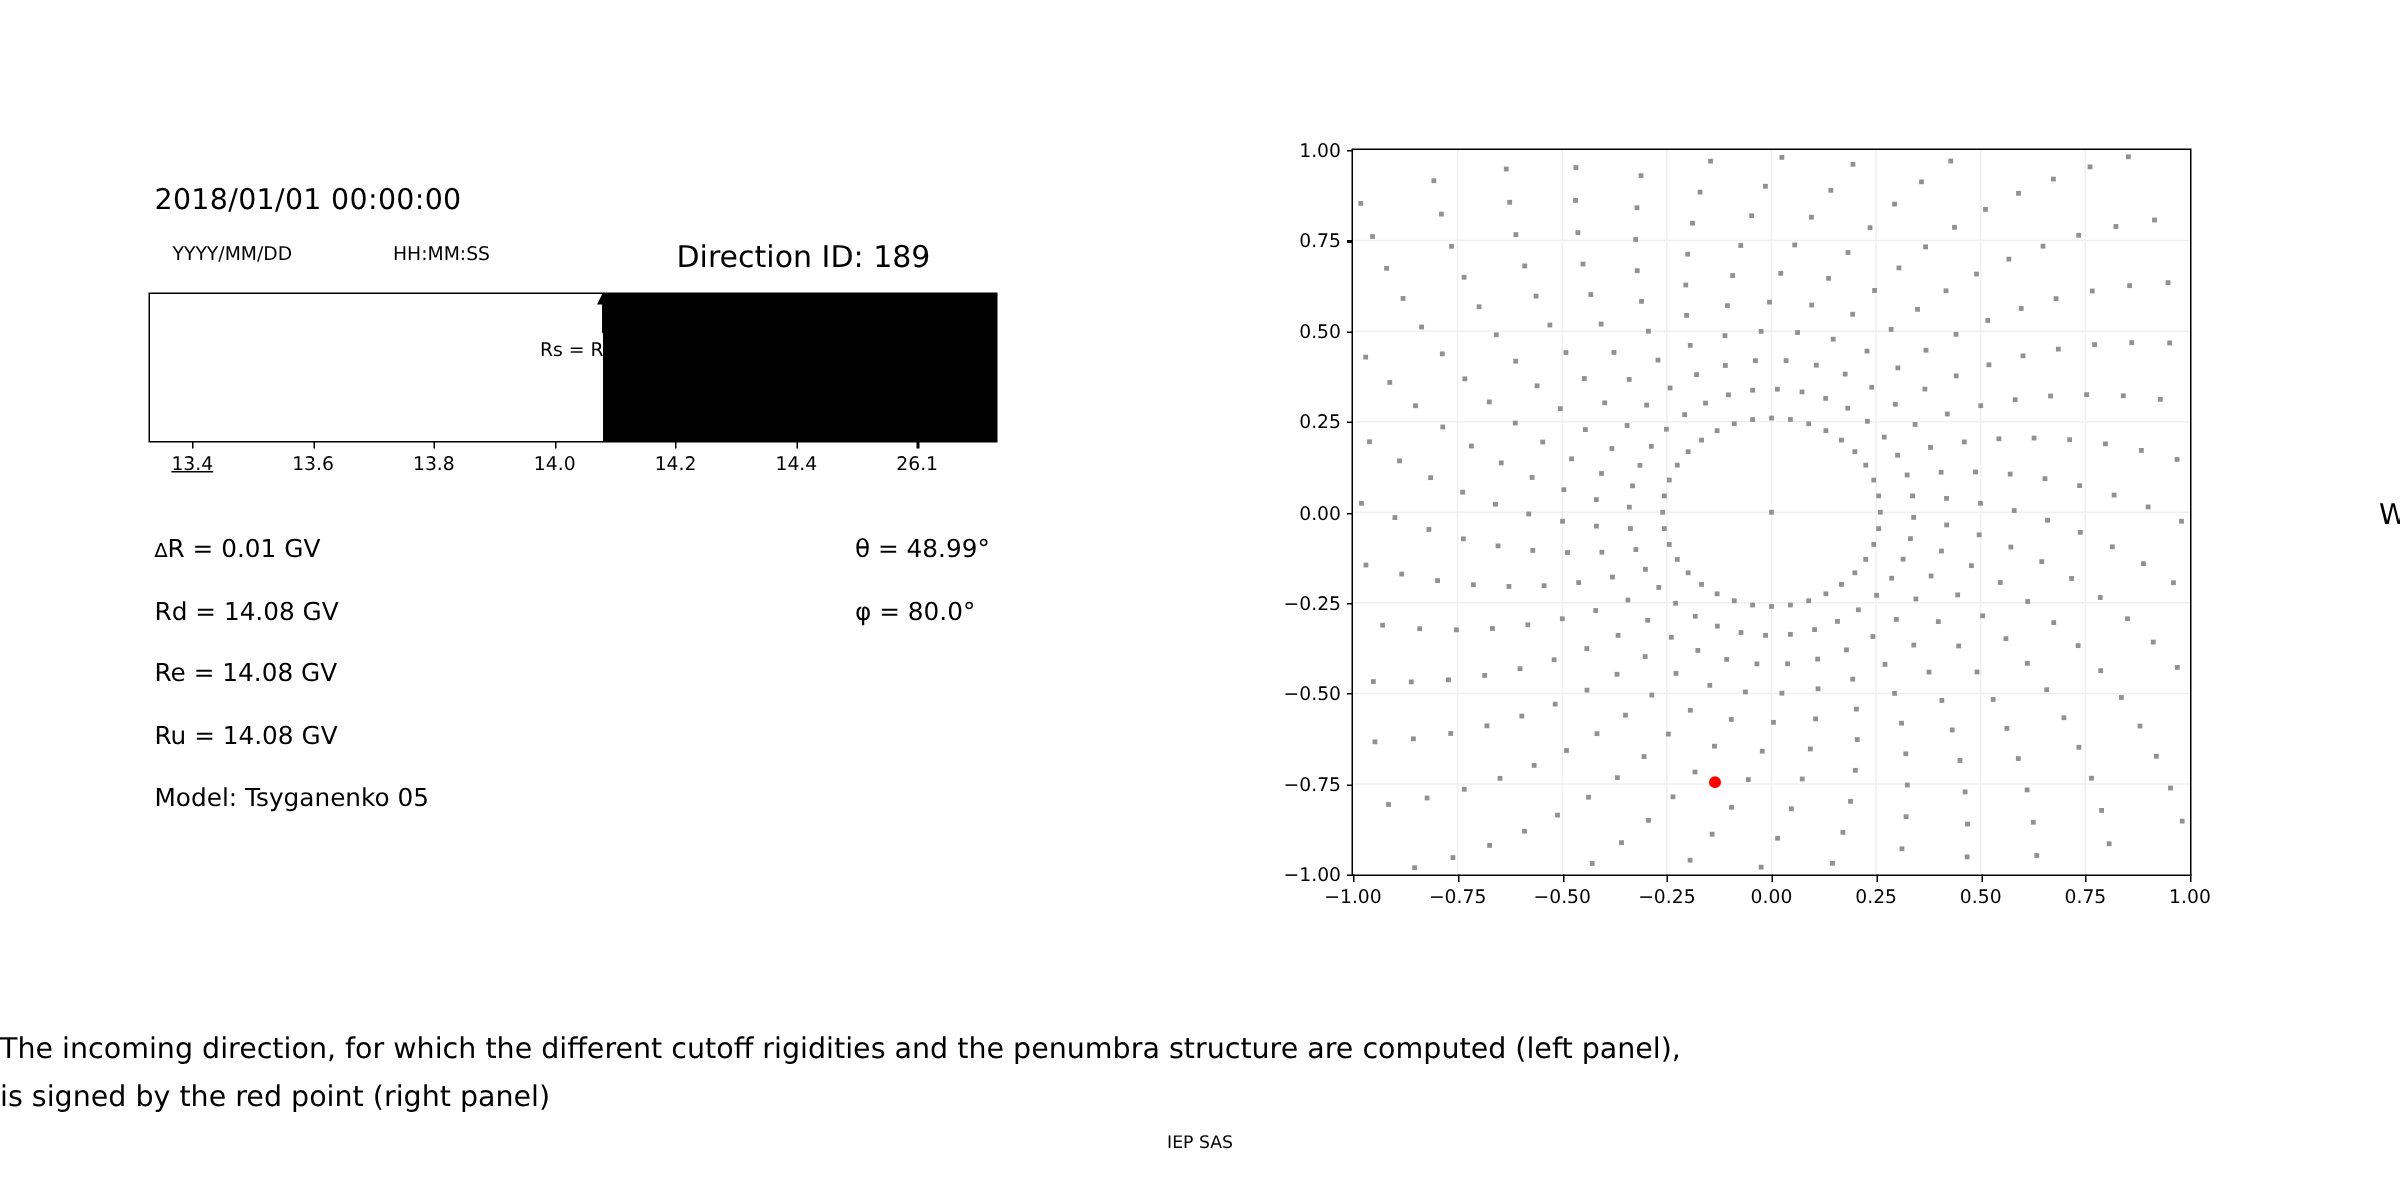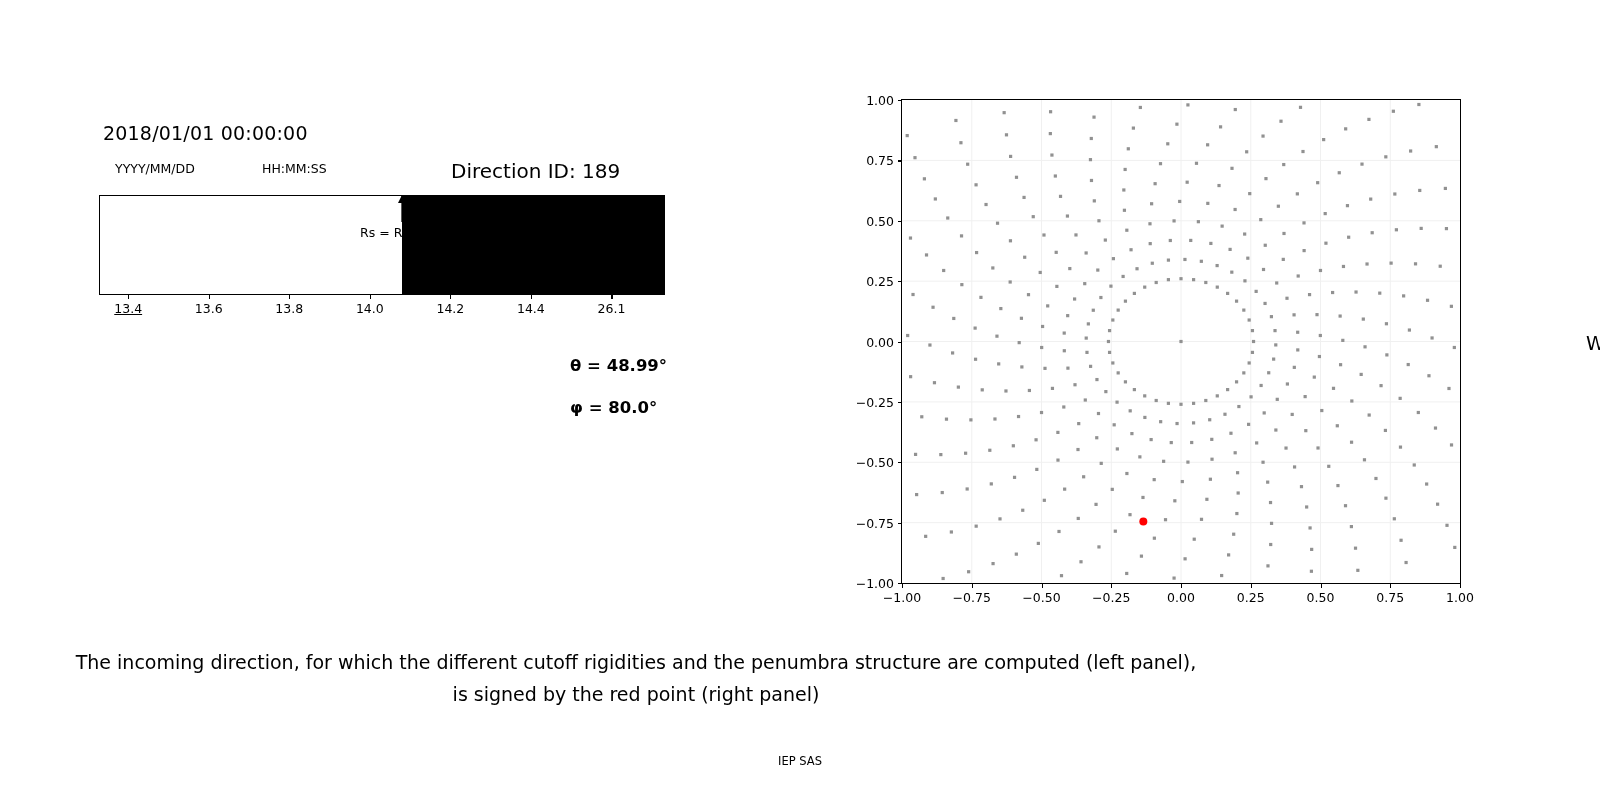--- a/index.html
+++ b/index.html
@@ -78,21 +78,21 @@
     transform:translateX(-50%);
     font-size:12.5px;white-space:nowrap;
   }
 
   
   .info-line{
     font-size:16.5px;white-space:nowrap;
   }
   #info-left{left:103px;top:356px;}
   #info-left .info-line{margin-bottom:22.5px;}
-  #info-right{left:570px;top:356px;font-weight:bold;}
+  #info-right{left:570px;top:356px;}
   #info-right .info-line{margin-bottom:22.5px;}
   .sub-delta{font-size:13px;vertical-align:baseline;}
 
   
   #scatter-panel{left:760px;top:0;width:840px;height:660px;}
   #scatter-frame{
     left:901px;top:99px;width:560px;height:485px;
     border:1.15px solid #000;
     box-sizing:border-box;
     background:#ffffff;
@@ -114,22 +114,22 @@
   .sc-tick-x{
     position:absolute;top:100%;width:1.15px;height:4.5px;background:#000;
   }
   .compass{
     position:absolute;font-size:19px;white-space:nowrap;
   }
   #compass-w{left:826px;top:332px;}
 
   
   #caption{
-    left:0;top:646px;width:1272px;
-    text-align:center;font-size:19px;line-height:32px;
+    left:0;top:683px;width:1272px;
+    font-size:19px;line-height:32px;
   }
   #footer{
     left:0;top:754px;width:1600px;
     text-align:center;font-size:11.5px;
   }
 </style>
 </head>
 <body>
 
 <div class="abs" id="left-panel">
@@ -159,20 +159,27 @@
         <div class="pen-tick" style="left: 511.447px;"></div>
         <div class="pen-ticklabel" style="left: 511.447px;">26.1</div>
       </div>
     <div class="abs" id="rs-arrow" style="left: 302.036px;">
       <div class="shaft"></div>
       <div class="head"></div>
       <div id="rs-arrow-label">Rs = Re = Rv</div>
     </div>
   </div>
 
+  <div class="abs" id="info-left">
+      <div class="info-line"><span class="sub-delta">∆</span>R = 0.01 GV</div>
+      <div class="info-line">Rd = 14.08 GV</div>
+      <div class="info-line">Re = 14.08 GV</div>
+      <div class="info-line">Ru = 14.08 GV</div>
+      <div class="info-line">Model: Tsyganenko 05</div>
+    </div>
   <div class="abs" id="info-right">
       <div class="info-line">θ = 48.99°</div>
       <div class="info-line">φ = 80.0°</div>
     </div>
 </div>
 
 <div class="abs" id="scatter-panel">
 
   <div class="abs compass" id="compass-w">W</div>
 

